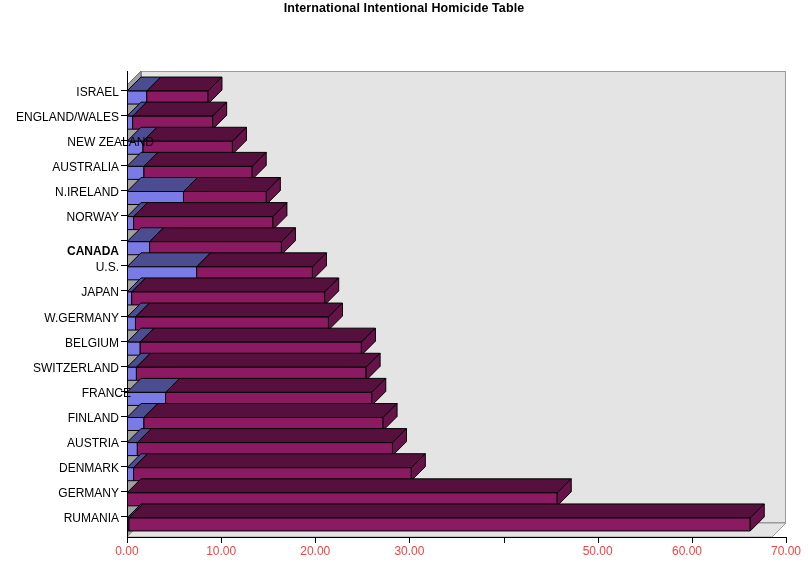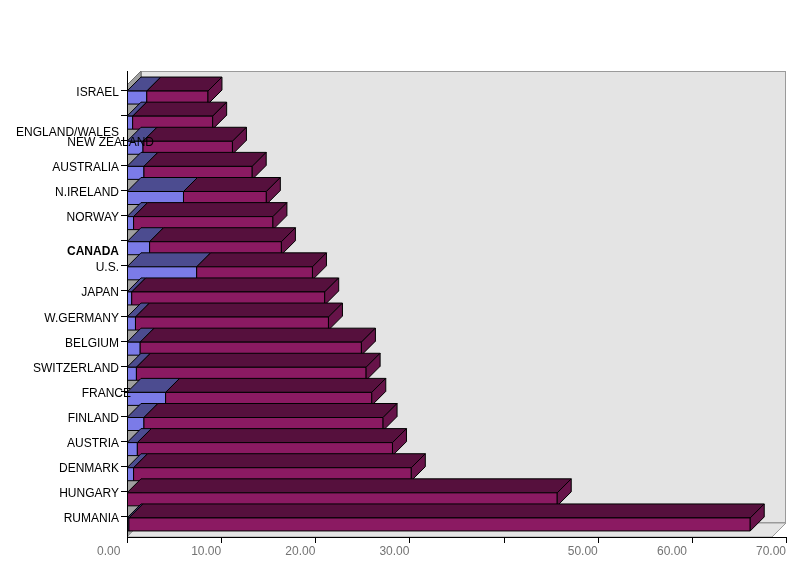--- a/index.html
+++ b/index.html
@@ -125,31 +125,32 @@
     position: absolute;
     top: 537px;
     width: 1px;
     height: 6px;
     background: #000;
   }
   .x-label {
     position: absolute;
     top: 545px;
     font-size: 12px;
-    color: #737373;
+    color: #ef4444;
     white-space: nowrap;
-    text-align: left;
+    text-align: center;
     line-height: 12px;
   }
 </style>
 </head>
 <body>
 
 <div id="root">
 
+  <div id="chart-title">International Intentional Homicide Table</div>
 
 
   <div id="plot-area">
     <div id="plot-back"></div>
     <svg id="plot-floor" viewBox="0 0 659 466" preserveAspectRatio="none" xmlns="http://www.w3.org/2000/svg">
       <polygon points="0,14 14,0 14,452 0,466" fill="#a0a0a0" stroke="#6f6f6f" stroke-width="1"></polygon>
       <polygon points="0,466 14,452 659,452 645,466" fill="#e4e4e4" stroke="#9a9a9a" stroke-width="1"></polygon>
     </svg>
     <div id="bars-layer">
         <svg width="659" height="466" viewBox="0 0 659 466" preserveAspectRatio="none" style="position: absolute; left: 0px; top: 0px;">
@@ -243,36 +244,36 @@
           <polygon points="623.2257142857144,446.94444444444446 637.2257142857144,432.94444444444446 637.2257142857144,445.94444444444446 623.2257142857144,459.94444444444446" fill="rgb(103,19,73)" stroke="#000" stroke-width="1"></polygon>
         </svg>
       </div>
   </div>
 
   <div id="y-axis-line"></div>
   <div id="x-axis-line"></div>
 
   <div id="y-labels">
       <div class="y-label" style="top: 85.5556px; left: 0px; width: 119px;">ISRAEL</div>
-      <div class="y-label" style="top: 110.667px; left: 0px; width: 119px; margin-top: 15px;">ENGLAND/WALES</div>
+      <div class="y-label" style="top: 110.667px; left: 0px; width: 119px;">ENGLAND/WALES</div>
       <div class="y-label" style="top: 135.778px; left: 0px; width: 119px; margin-left: 35px;">NEW ZEALAND</div>
       <div class="y-label" style="top: 160.889px; left: 0px; width: 119px;">AUSTRALIA</div>
       <div class="y-label" style="top: 186px; left: 0px; width: 119px;">N.IRELAND</div>
       <div class="y-label" style="top: 211.111px; left: 0px; width: 119px;">NORWAY</div>
       <div class="y-label" style="top: 245px; left: 0px; width: 119px; font-weight: bold;">CANADA</div>
       <div class="y-label" style="top: 261.333px; left: 0px; width: 119px;">U.S.</div>
       <div class="y-label" style="top: 286.444px; left: 0px; width: 119px;">JAPAN</div>
       <div class="y-label" style="top: 311.556px; left: 0px; width: 119px;">W.GERMANY</div>
       <div class="y-label" style="top: 336.667px; left: 0px; width: 119px;">BELGIUM</div>
       <div class="y-label" style="top: 361.778px; left: 0px; width: 119px;">SWITZERLAND</div>
       <div class="y-label" style="top: 386.889px; left: 0px; width: 119px; padding-left: 12px;">FRANCE</div>
       <div class="y-label" style="top: 412px; left: 0px; width: 119px;">FINLAND</div>
       <div class="y-label" style="top: 437.111px; left: 0px; width: 119px;">AUSTRIA</div>
       <div class="y-label" style="top: 462.222px; left: 0px; width: 119px;">DENMARK</div>
-      <div class="y-label" style="top: 487.333px; left: 0px; width: 119px;">HUNGARY</div>
+      <div class="y-label" style="top: 487.333px; left: 0px; width: 119px;">GERMANY</div>
       <div class="y-label" style="top: 512.444px; left: 0px; width: 119px;">RUMANIA</div>
     </div>
   <div id="x-labels">
       <div class="x-label" style="left: 97px; width: 60px;">0.00</div>
       <div class="x-label" style="left: 191.143px; width: 60px;">10.00</div>
       <div class="x-label" style="left: 285.286px; width: 60px;">20.00</div>
       <div class="x-label" style="left: 379.429px; width: 60px;">30.00</div>
       <div class="x-label" style="left: 473.571px; width: 60px; margin-top: 24px;">40.00</div>
       <div class="x-label" style="left: 567.714px; width: 60px;">50.00</div>
       <div class="x-label" style="left: 657px; width: 60px;">60.00</div>

